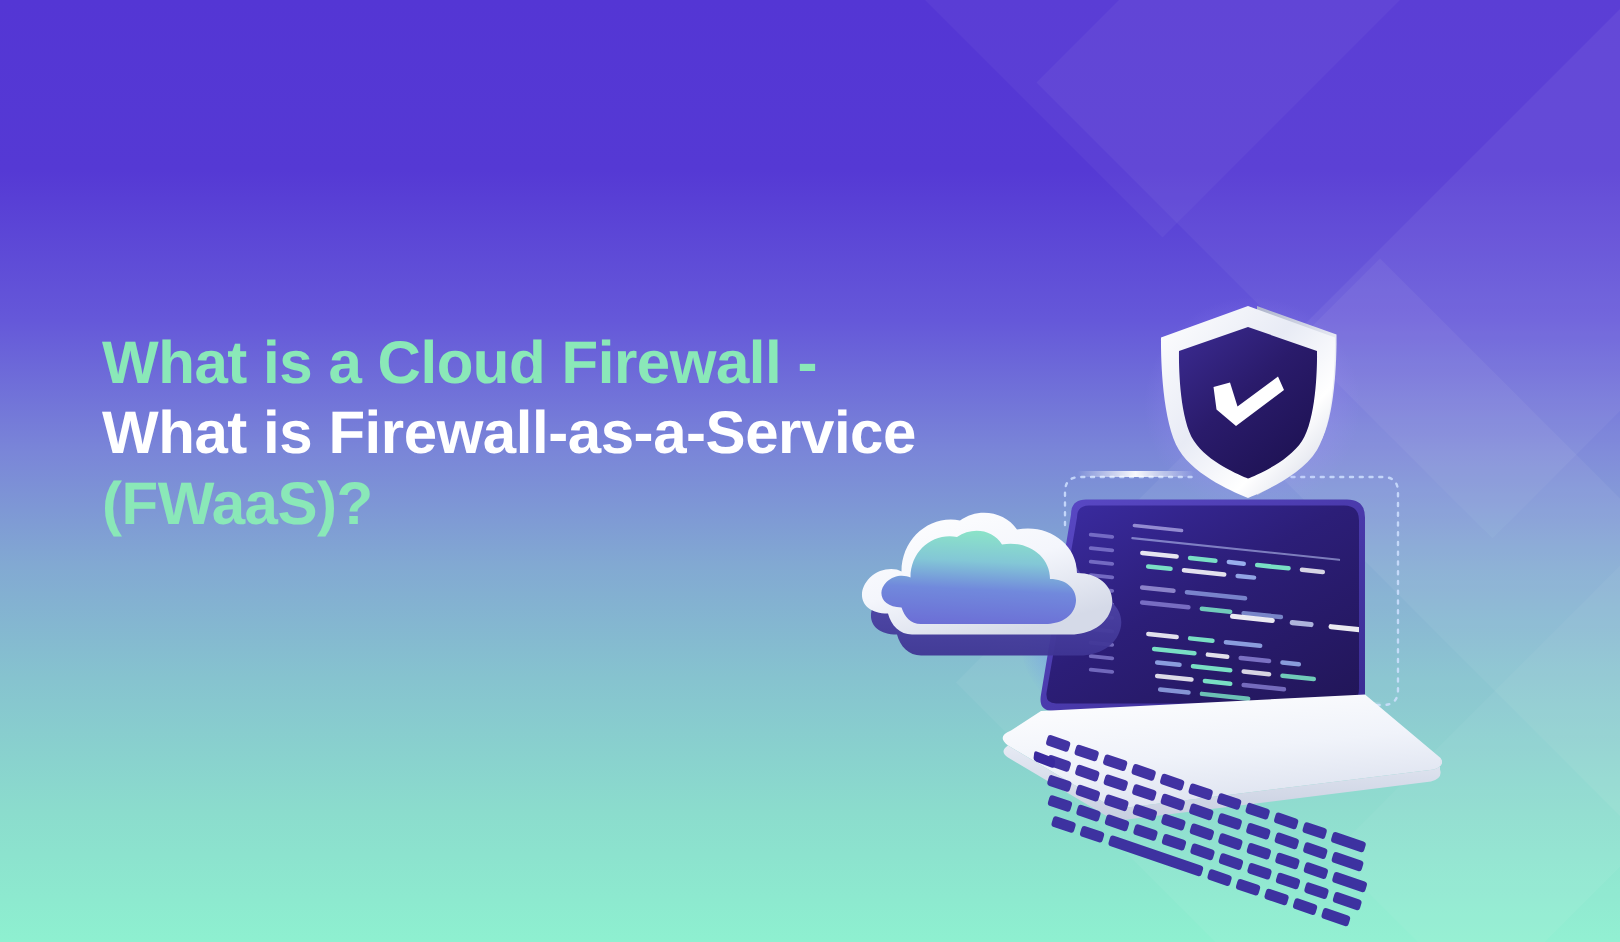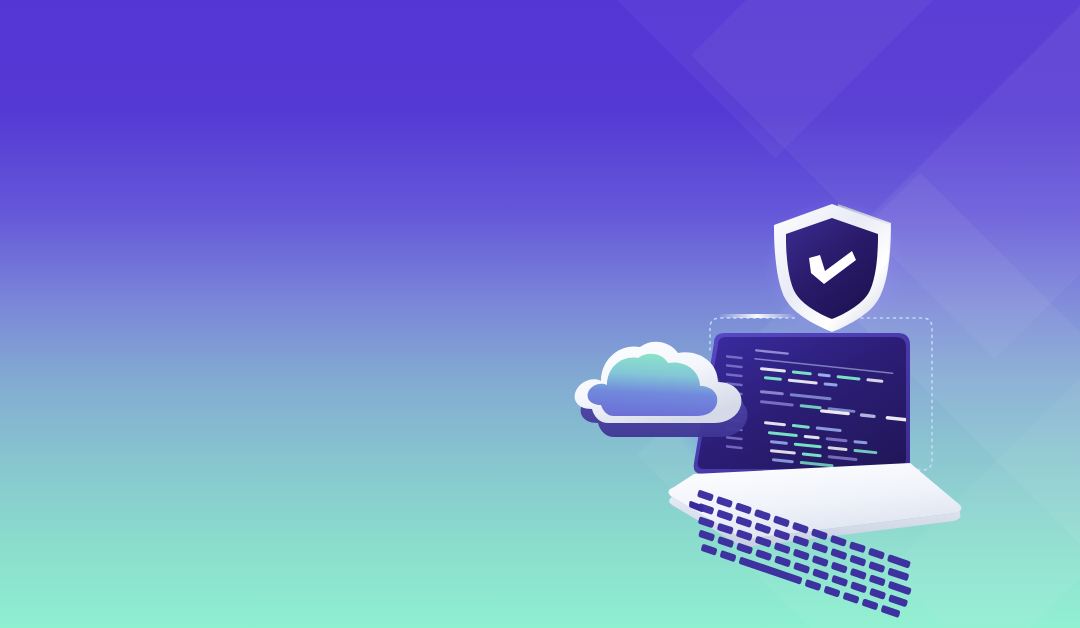--- a/index.html
+++ b/index.html
@@ -112,20 +112,25 @@
 <body>
 
 <div id="banner">
 
   <div class="geo geo-e"></div>
   <div class="geo geo-a"></div>
   <div class="geo geo-b"></div>
   <div class="geo geo-c"></div>
   <div class="geo geo-d"></div>
 
+  <h1 id="headline">
+    <span class="hl-line hl-accent">What is a Cloud Firewall -</span>
+    <span class="hl-line hl-white">What is Firewall-as-a-Service</span>
+    <span class="hl-line hl-accent">(FWaaS)?</span>
+  </h1>
 
   <div id="art">
 
     <svg width="500" height="380" style="position:absolute;left:0;top:0;">
       <defs>
         <linearGradient id="gGlow" x1="0" y1="0" x2="1" y2="0">
           <stop offset="0%" stop-color="#ffffff" stop-opacity="0"></stop>
           <stop offset="50%" stop-color="#ffffff" stop-opacity="1"></stop>
           <stop offset="100%" stop-color="#ffffff" stop-opacity="0"></stop>
         </linearGradient>

